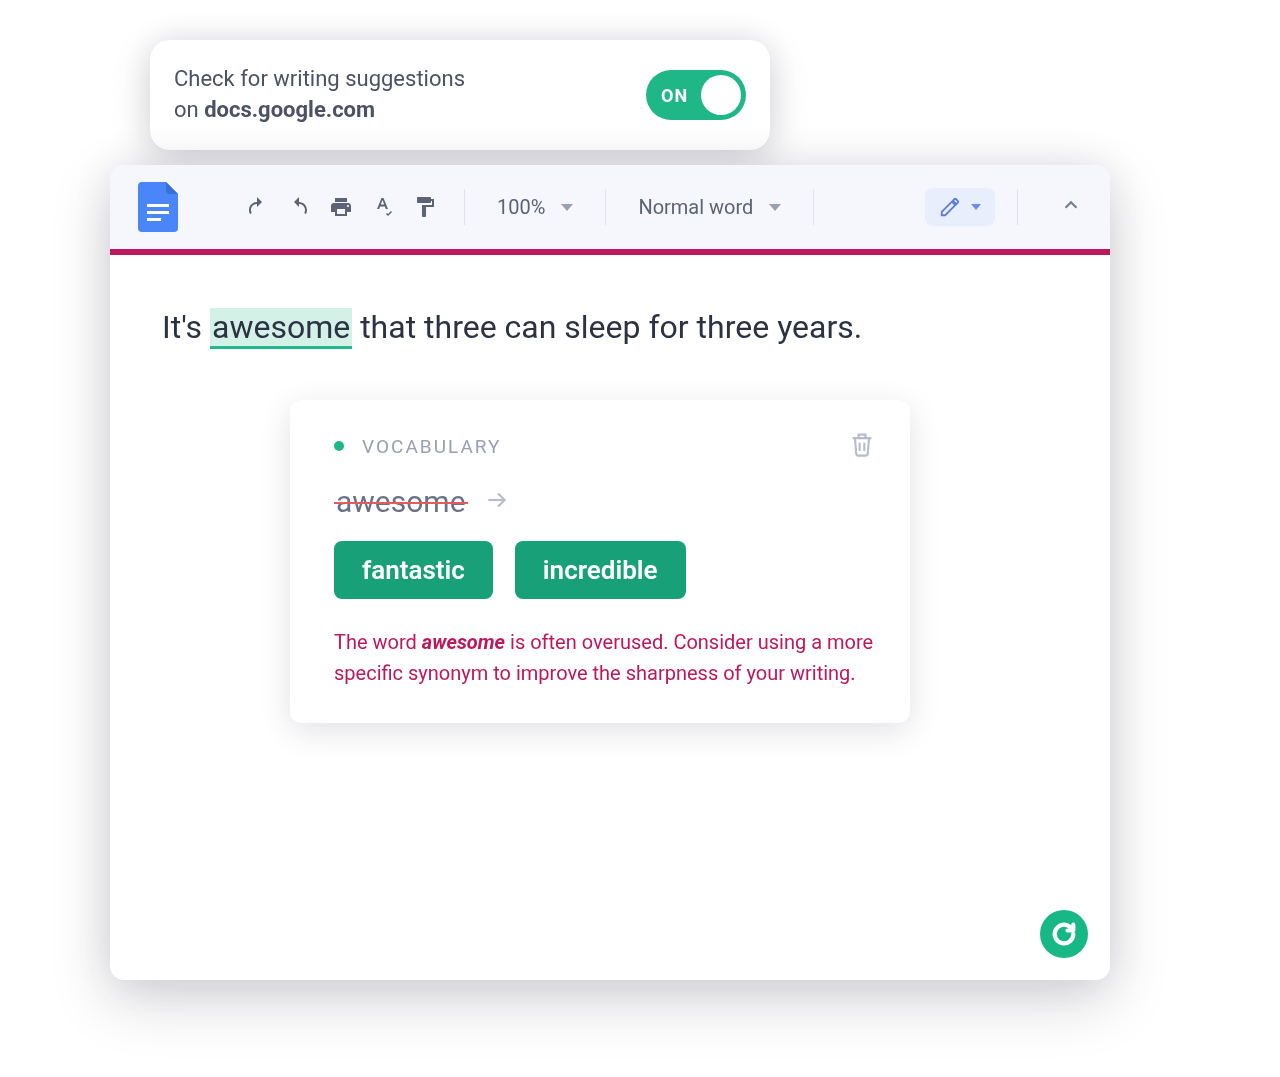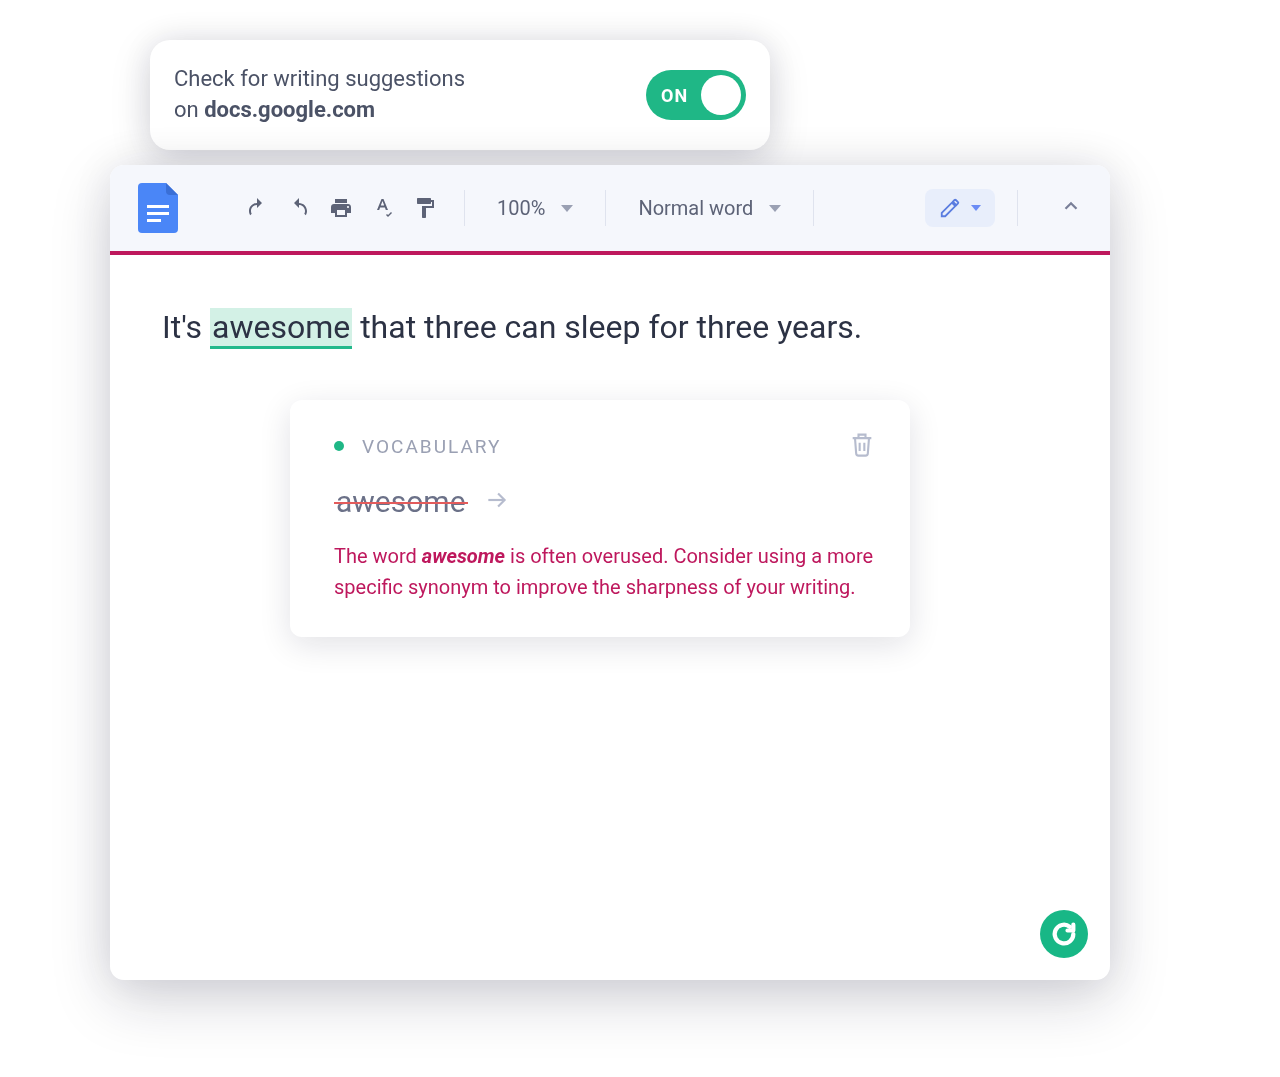--- a/index.html
+++ b/index.html
@@ -77,21 +77,21 @@
       z-index: 2;
       overflow: hidden;
     }
     .toolbar {
       height: 90px;
       background: #f5f7fc;
       display: flex;
       align-items: center;
       padding: 0 28px;
       gap: 8px;
-      border-bottom: 4px solid #be185d;
+      border-bottom: 6px solid #be185d;
     }
     .doc-icon { width: 40px; height: 50px; margin-right: 54px; }
     .tb-btn {
       width: 34px;
       height: 34px;
       display: flex;
       align-items: center;
       justify-content: center;
       cursor: pointer;
       color: #5d6377;
@@ -334,20 +334,24 @@
         </div>
         <div class="strike-row">
           <span class="strike-word">awesome</span>
           <span class="arrow-right">
             <svg viewBox="0 0 24 24">
                 <line x1="4" y1="12" x2="18" y2="12"></line>
                 <polyline points="13 6 19 12 13 18"></polyline>
               </svg>
           </span>
         </div>
+        <div class="suggestion-chips">
+          <div class="chip">fantastic</div>
+          <div class="chip">incredible</div>
+        </div>
         <div class="explanation">
           <span>The word </span><span class="bold-italic">awesome</span><span> is often overused. Consider using a more specific synonym to improve the sharpness of your writing.</span>
         </div>
       </div>
 
       <div class="g-badge">
         <svg viewBox="0 0 24 24">
           <path d="M20 12a8 8 0 1 1-3-6.2" stroke-linecap="round"></path>
           <polyline points="20 4 20 9 15 9" stroke-linecap="round" stroke-linejoin="round"></polyline>
         </svg>

